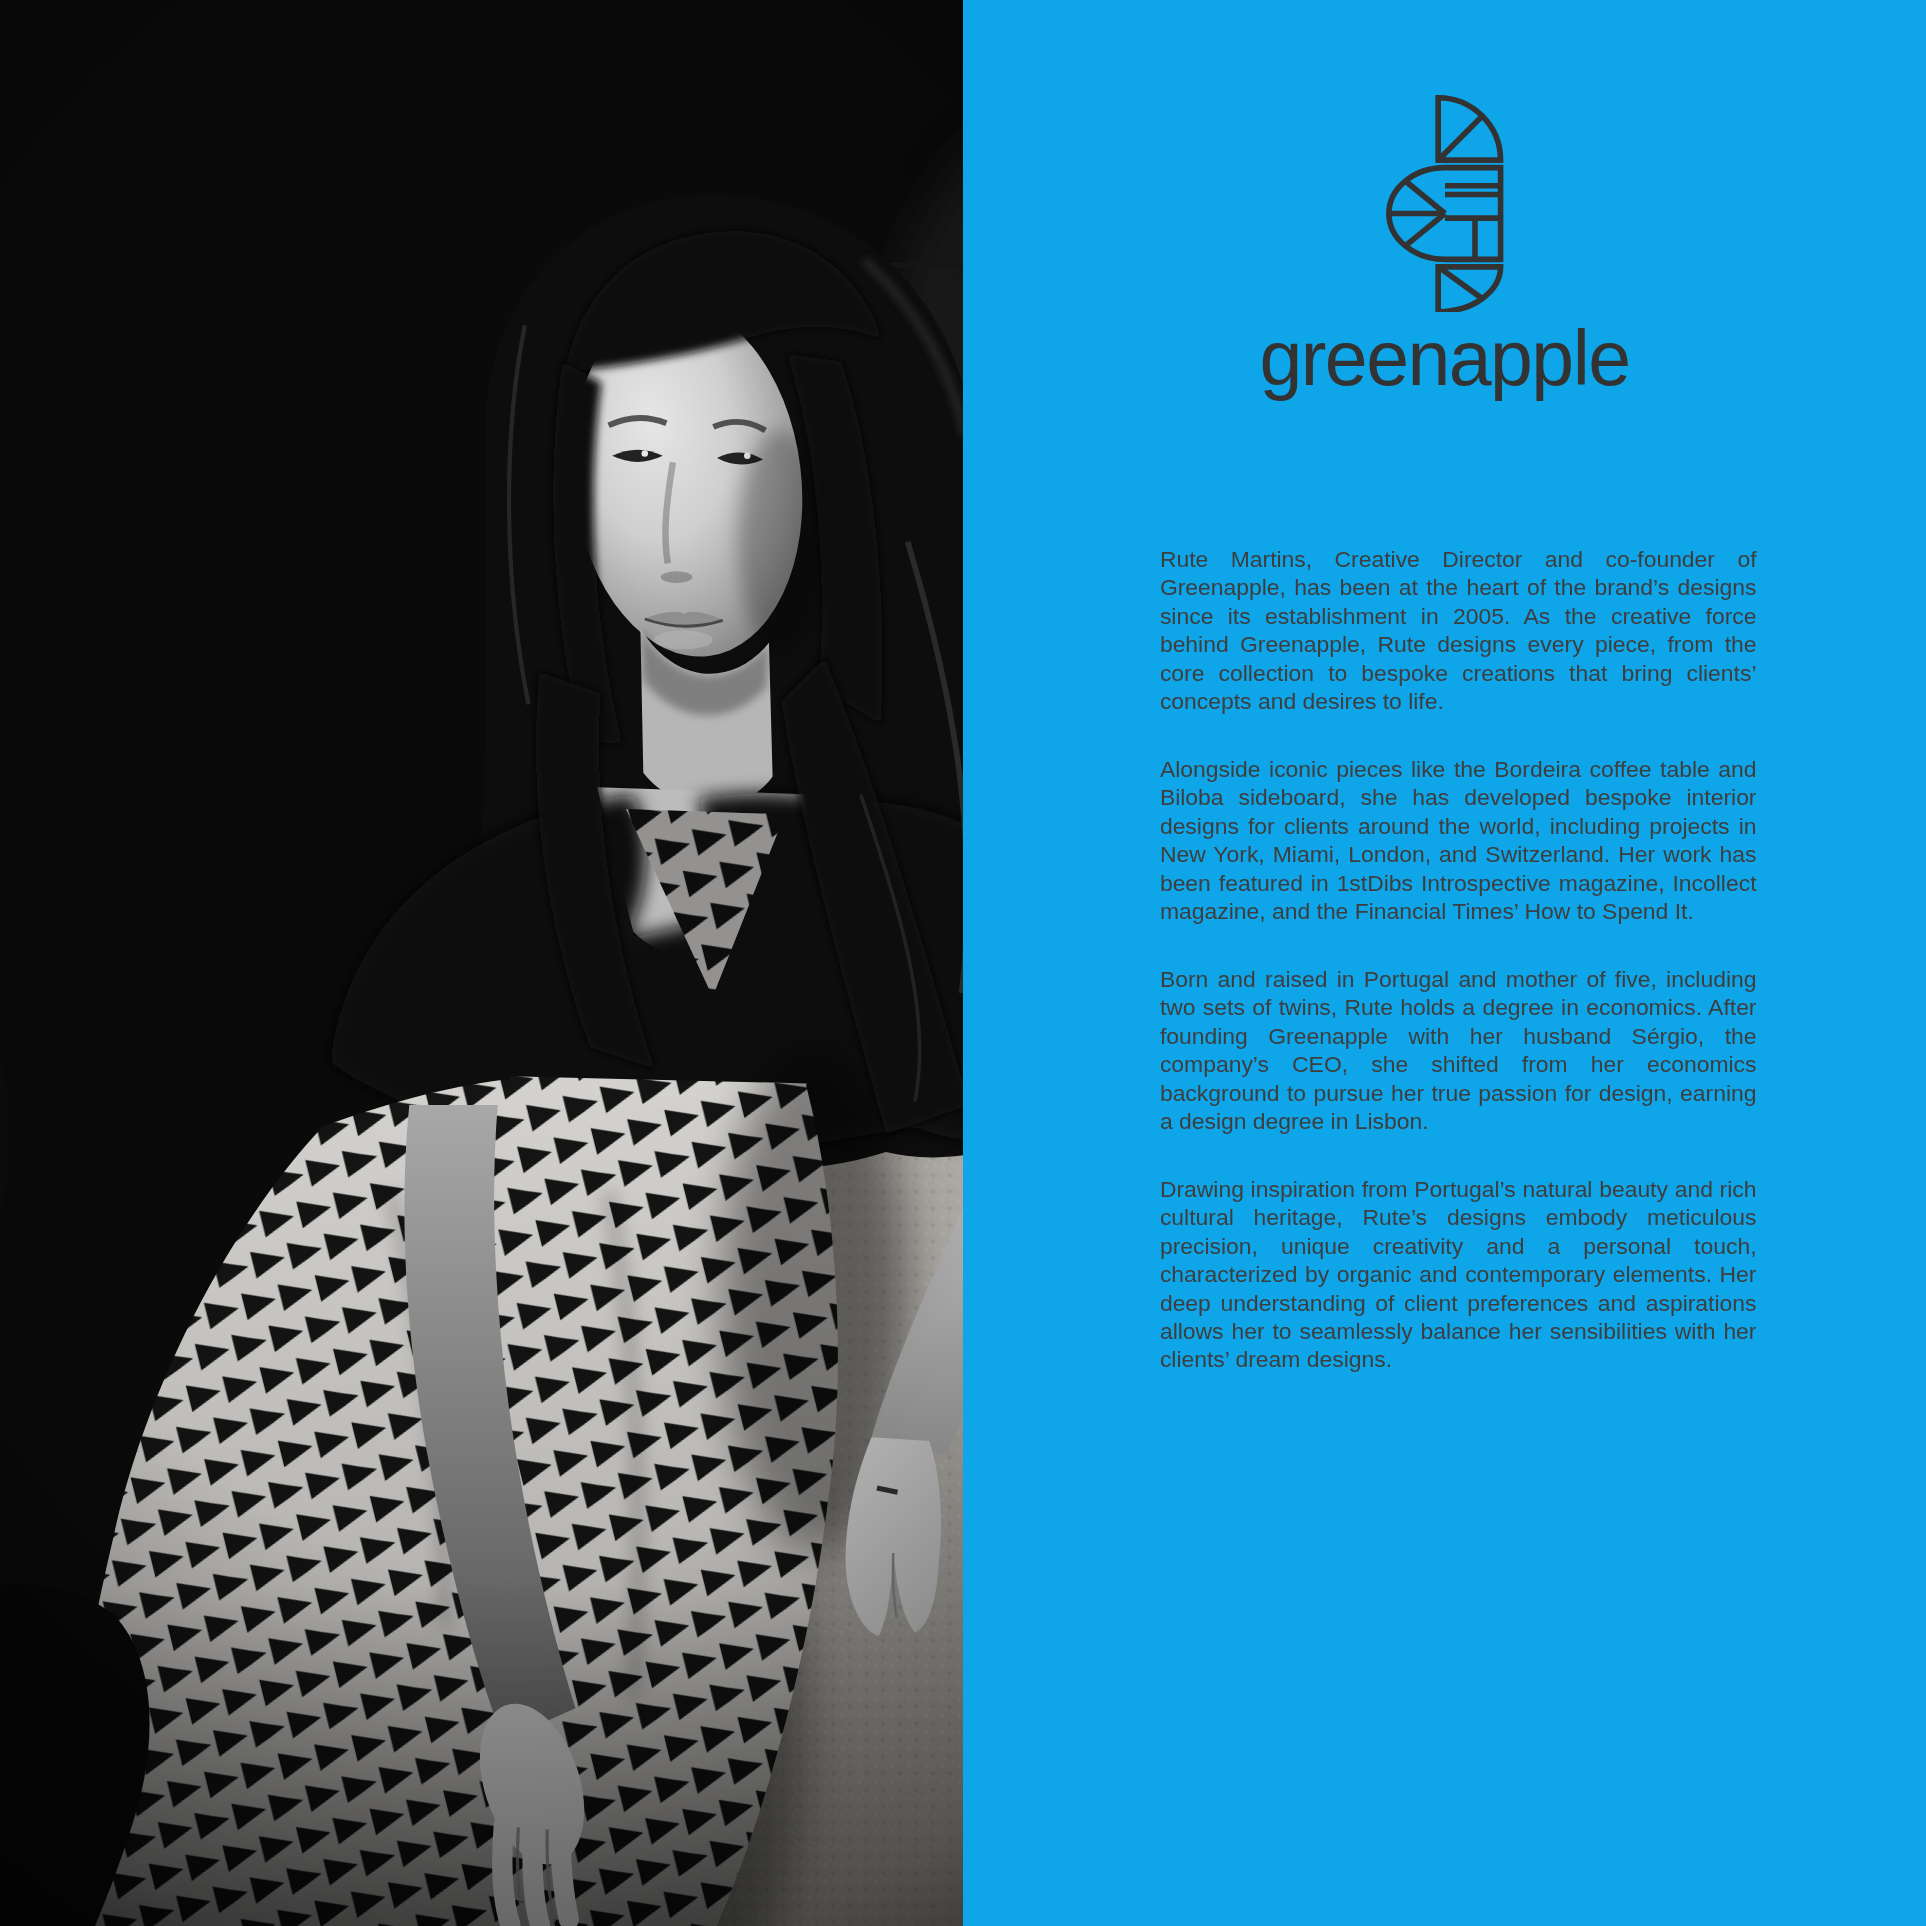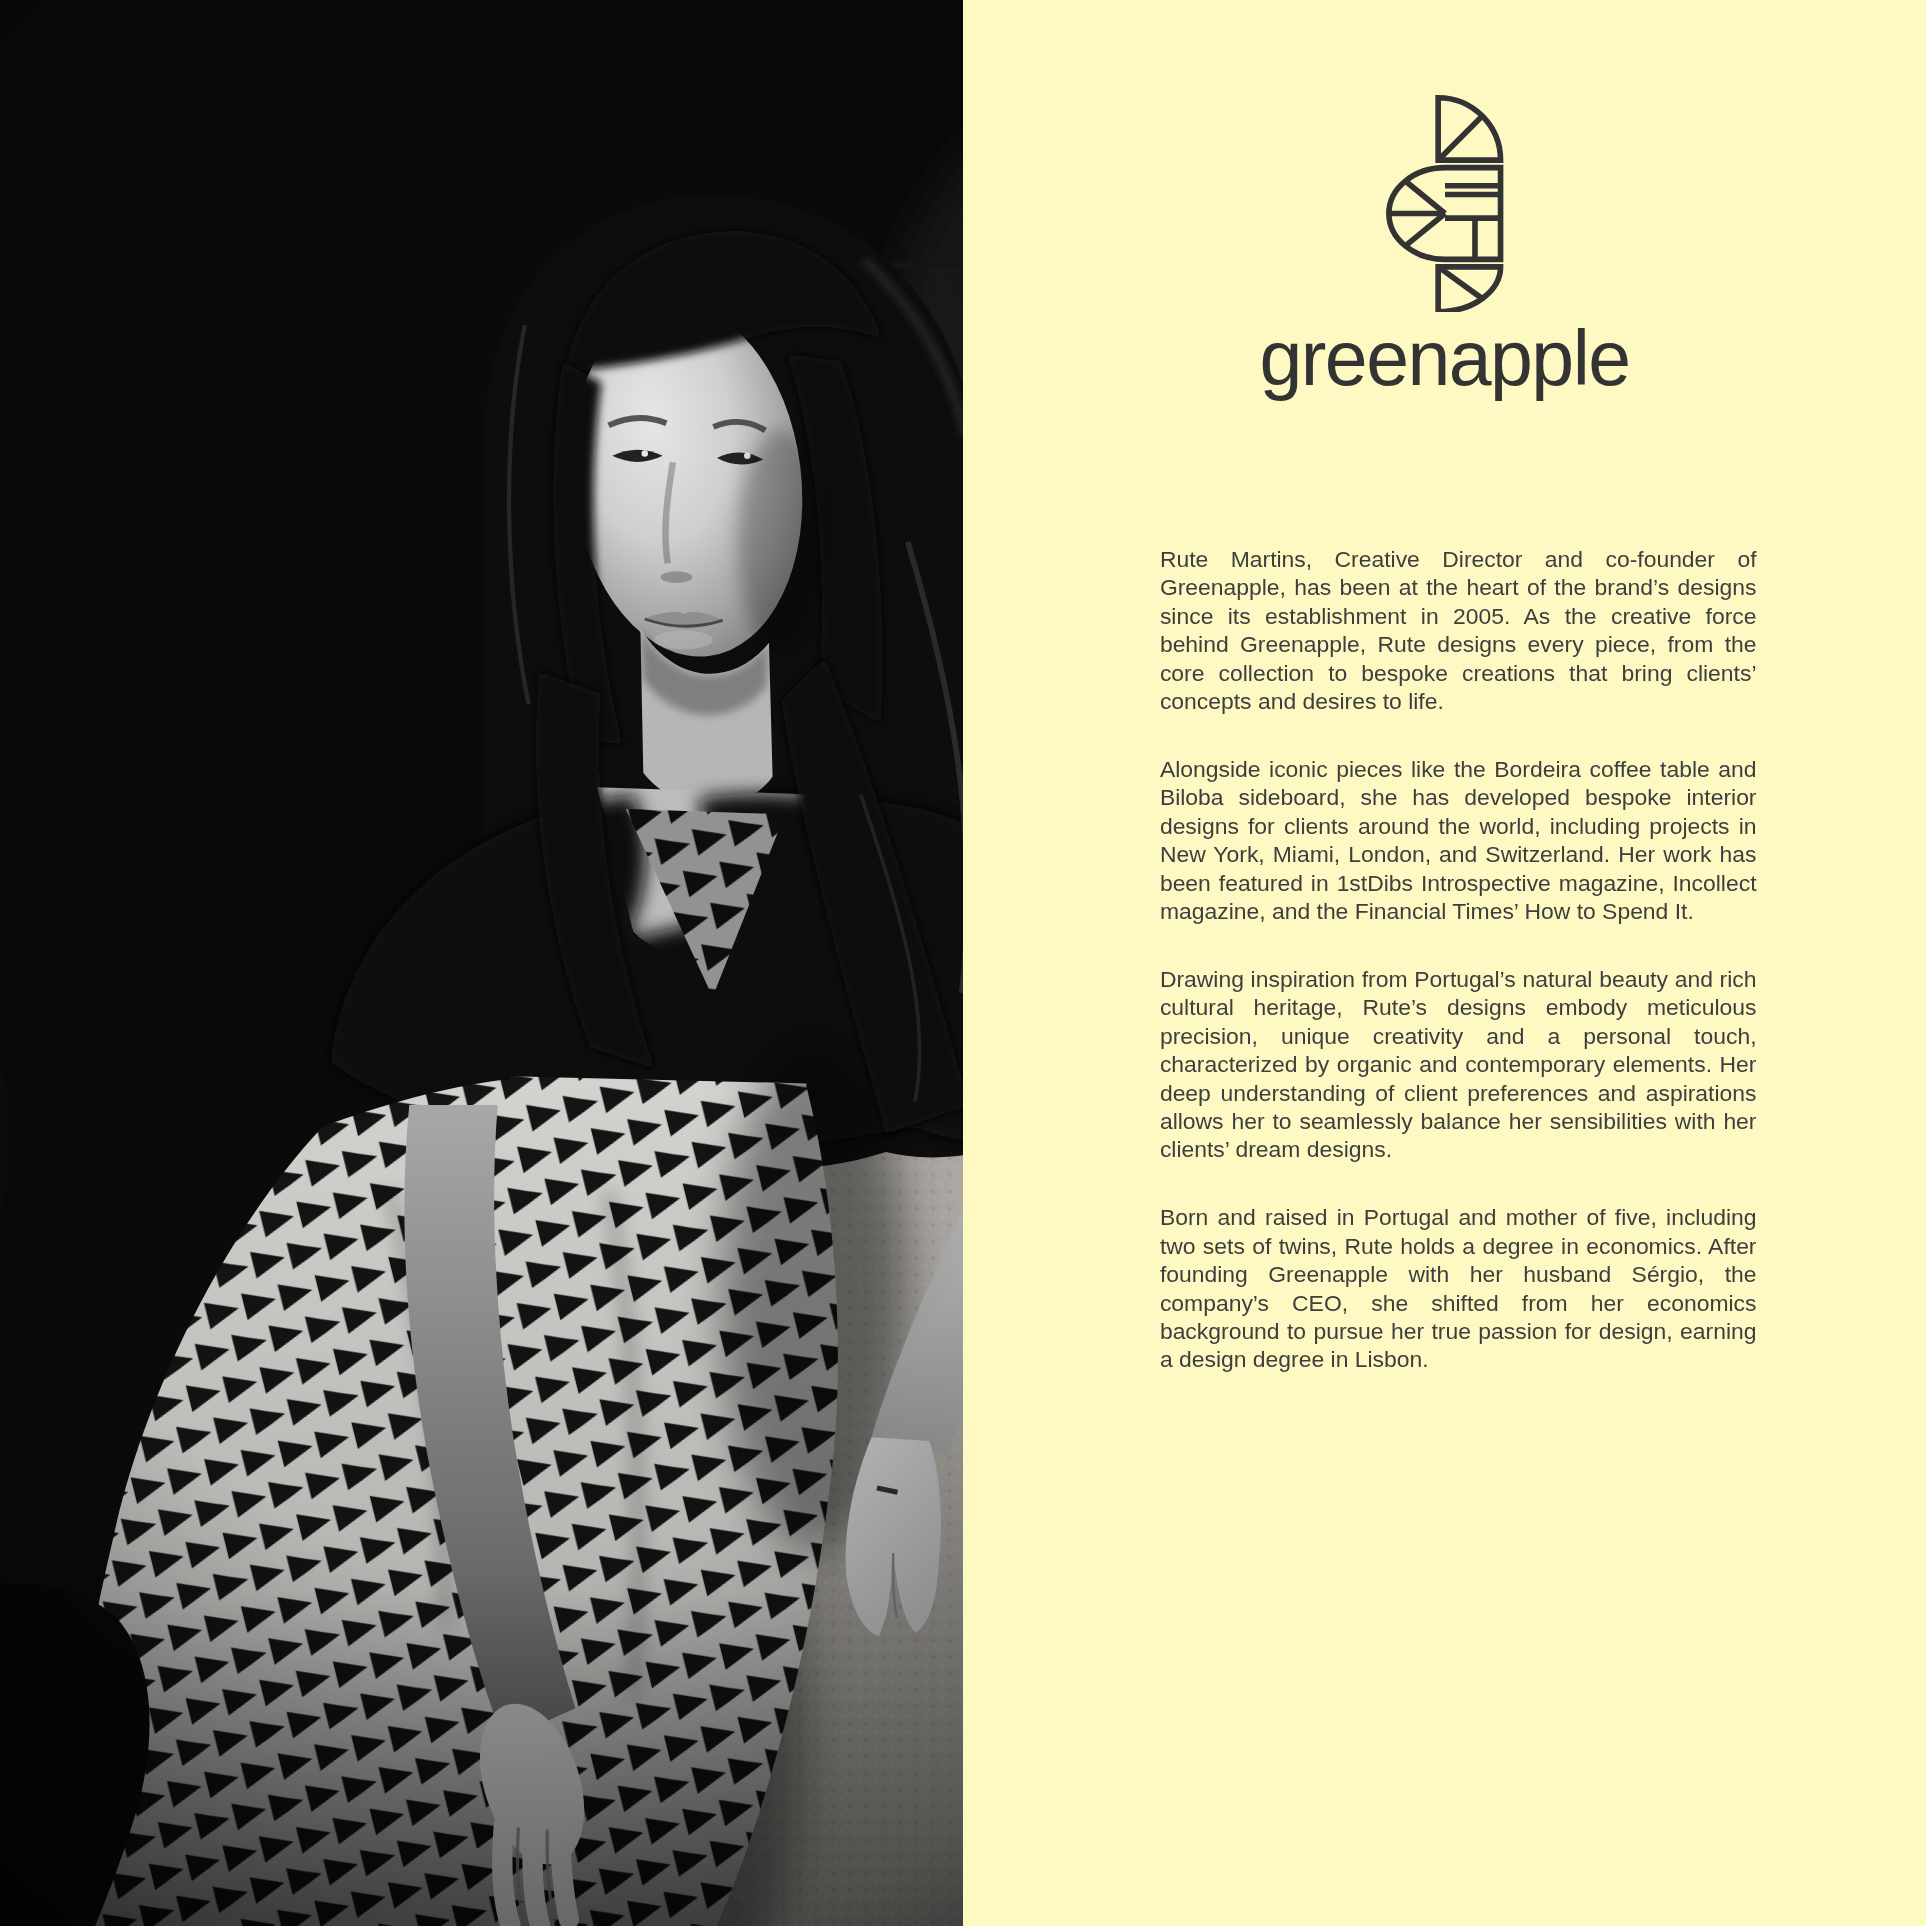--- a/index.html
+++ b/index.html
@@ -1,20 +1,20 @@
 <!DOCTYPE html>
 <html style="font-size:6.2px"><head>
 <meta charset="utf-8">
 <style>
   html,body{margin:0;padding:0;width:100%;height:100%;overflow:hidden;background:#ffffff;}
   *{box-sizing:border-box;}
   .page{width:100vw;height:100vh;display:flex;font-family:"Liberation Sans","DejaVu Sans",sans-serif;}
   .photo-pane{width:50%;height:100%;background:#0a0a0a;position:relative;overflow:hidden;}
   .photo-pane svg{width:100%;height:100%;display:block;}
-  .content-pane{width:50%;height:100%;position:relative;background:#fef9c3;padding-left:22px;}
+  .content-pane{width:50%;height:100%;position:relative;background:#0ea5e9;padding-left:22px;}
   .logo-block{position:absolute;top:4.6vh;left:0;width:100%;display:flex;justify-content:center;}
   .logo-block svg{height:11.6vh;width:auto;display:block;}
   .wordmark{position:absolute;top:16.6vh;left:0;width:100%;text-align:center;
     font-size:4vw;line-height:1;letter-spacing:-0.02em;color:#333333;font-weight:400;}
   .about{position:absolute;top:28.3vh;left:19.2%;width:63.2%;}
   .about p{margin:0 0 1.72em 12px;font-size:1.19vw;line-height:1.24;color:#3e3e3e;
     text-align:justify;text-justify:inter-word;}
   .about p:last-child{margin-bottom:0;}
 </style>
 </head>
@@ -214,19 +214,19 @@
           <path d="M90,285 L160.7,335.9"></path>
         </g>
       </svg>
     </div>
 
     <div class="wordmark">greenapple</div>
 
     <div class="about">
       <p>Rute Martins, Creative Director and co-founder of Greenapple, has been at the heart of the brand’s designs since its establishment in 2005. As the creative force behind Greenapple, Rute designs every piece, from the core collection to bespoke creations that bring clients’ concepts and desires to life.</p>
       <p>Alongside iconic pieces like the Bordeira coffee table and Biloba sideboard, she has developed bespoke interior designs for clients around the world, including projects in New York, Miami, London, and Switzerland. Her work has been featured in 1stDibs Introspective magazine, Incollect magazine, and the Financial Times’ How to Spend It.</p>
+      <p>Born and raised in Portugal and mother of five, including two sets of twins, Rute holds a degree in economics. After founding Greenapple with her husband Sérgio, the company’s CEO, she shifted from her economics background to pursue her true passion for design, earning a design degree in Lisbon.</p>
       <p>Drawing inspiration from Portugal’s natural beauty and rich cultural heritage, Rute’s designs embody meticulous precision, unique creativity and a personal touch, characterized by organic and contemporary elements. Her deep understanding of client preferences and aspirations allows her to seamlessly balance her sensibilities with her clients’ dream designs.</p>
-      <p>Born and raised in Portugal and mother of five, including two sets of twins, Rute holds a degree in economics. After founding Greenapple with her husband Sérgio, the company’s CEO, she shifted from her economics background to pursue her true passion for design, earning a design degree in Lisbon.</p>
     </div>
 
   </div>
 </div>
 
 
 </body></html>

